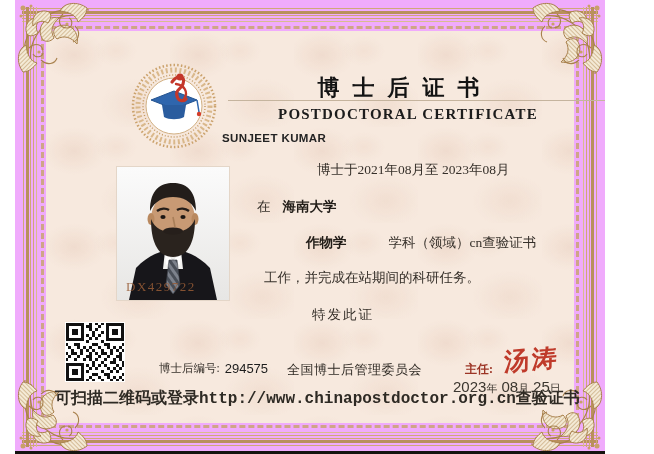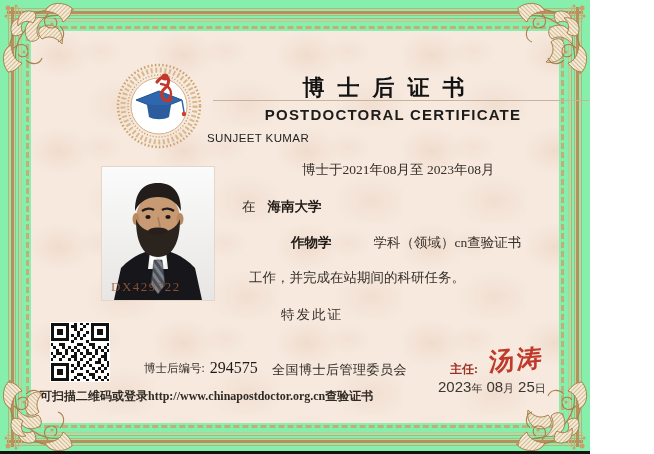--- a/index.html
+++ b/index.html
@@ -1,17 +1,17 @@
 <!DOCTYPE html>
 <html><head>
 <meta charset="utf-8">
 <style>
   html,body{margin:0;padding:0;}
-  .page{position:relative;width:590px;height:454px;background:#86efac;overflow:hidden;
-        font-family:"Liberation Serif",serif;color:#2c2723;}
+  .page{position:relative;width:590px;height:454px;background:#f0abfc;overflow:hidden;
+        font-family:"Liberation Serif",serif;color:#2c2723;margin-left:15px;}
   
   .band{position:absolute;}
   .band.top{top:7px;left:7px;right:7px;height:21px;
     background:linear-gradient(to bottom,transparent 0 1px,#cfa878 1px 2px,transparent 2px 4px,
       #b9905c 4px 7px,transparent 7px 8px,#cfa878 8px 9px,transparent 9px 11px,
       #cfa878 11px 12px,transparent 12px 14px,#d9bb90 14px 15px,transparent 15px 21px);}
   .band.bottom{bottom:7px;left:7px;right:7px;height:21px;
     background:linear-gradient(to top,transparent 0 1px,#cfa878 1px 2px,transparent 2px 4px,
       #b9905c 4px 7px,transparent 7px 8px,#cfa878 8px 9px,transparent 9px 11px,
       #cfa878 11px 12px,transparent 12px 14px,#d9bb90 14px 15px,transparent 15px 21px);}
@@ -34,39 +34,39 @@
   .corner.tl{top:0;left:0;}
   .corner.tr{top:0;right:0;transform:rotate(90deg);}
   .corner.br{bottom:0;right:0;transform:rotate(180deg);}
   .corner.bl{bottom:0;left:0;transform:rotate(270deg);}
   .scan-edge{position:absolute;left:0;right:0;bottom:0;height:3px;background:#15130f;}
   
   .abs{position:absolute;}
   .title-zh{left:300px;top:73px;width:180px;text-align:center;font-size:22px;font-weight:bold;
     letter-spacing:13px;color:#131313;white-space:nowrap;}
   .title-rule{left:213px;top:100px;width:433px;height:1px;background:#c5b49e;}
-  .title-en{left:238px;top:106px;width:310px;text-align:center;font-family:Liberation Sans, sans-serif;
+  .title-en{left:238px;top:106px;width:310px;text-align:center;font-family:Liberation Serif, serif;
     font-size:15px;font-weight:bold;letter-spacing:1.2px;color:#1c1c1c;white-space:nowrap;}
   .name{left:207px;top:132px;font-family:"Liberation Sans",sans-serif;font-size:11.5px;
-    font-weight:normal;letter-spacing:.4px;color:#232323;}
+    font-weight:bold;letter-spacing:.4px;color:#232323;}
   .zh{font-size:13.5px;color:#36302a;white-space:nowrap;}
   .l1{left:302px;top:161px;}
   .l2{left:242px;top:198px;}
   .l3{left:291px;top:234px;}
   .l4{left:249px;top:269px;}
-  .l5{left:281px;top:306px;letter-spacing:2px;}
+  .l5{left:297px;top:306px;letter-spacing:2px;}
   .bold-zh{font-weight:bold;color:#221d18;}
   .gap12{margin-left:12px;}
   .gap40{margin-left:42px;}
   .photo{left:102px;top:167px;width:112px;height:133px;box-shadow:0 0 0 1px #e4d6c8;}
   .qr{left:50px;top:322px;width:60px;height:60px;}
-  .verify{left:40px;top:388px;font-size:12px;font-weight:bold;color:#2e2a24;letter-spacing:0;}
+  .verify{left:40px;top:388px;font-size:16px;font-weight:bold;color:#2e2a24;letter-spacing:0;font-family:Liberation Mono, monospace;}
   .num-row{left:144px;top:358px;white-space:nowrap;}
   .num-label{font-size:11.5px;color:#36302a;}
-  .num-value{font-family:Liberation Serif, serif;font-size:16px;color:#1d1d1d;margin-left:5px;vertical-align:-1px;}
+  .num-value{font-family:Liberation Sans, sans-serif;font-size:13px;color:#1d1d1d;margin-left:5px;vertical-align:-1px;}
   .committee{left:272px;top:361px;font-size:13px;color:#2f2a24;letter-spacing:.5px;white-space:nowrap;}
   .director-label{left:450px;top:361px;font-size:12px;color:#9c3425;font-weight:bold;}
   .signature{left:489px;top:343px;font-size:25px;font-weight:bold;color:#bf3a2a;
     transform:rotate(-5deg) skewX(-6deg);letter-spacing:3px;}
   .date-row{left:438px;top:378px;white-space:nowrap;color:#3b362f;}
   .date-row .num{font-family:"Liberation Sans",sans-serif;font-size:15px;}
   .date-row .unit{font-size:11px;margin-right:4px;}
   .emblem{left:115px;top:62px;width:88px;height:88px;}
 </style>
 </head>

